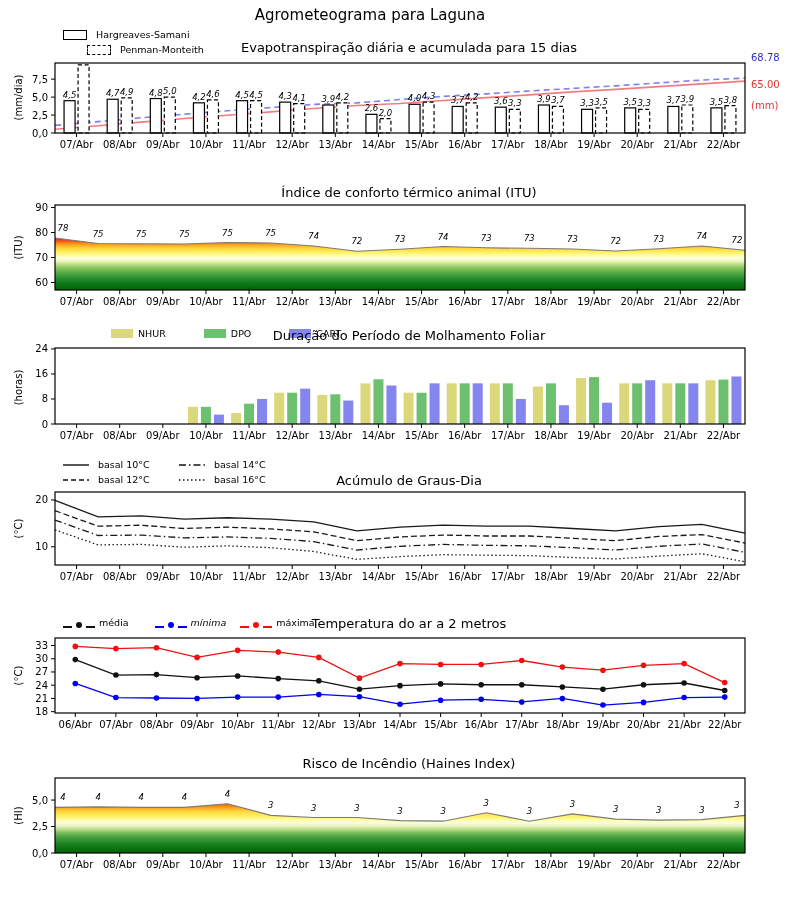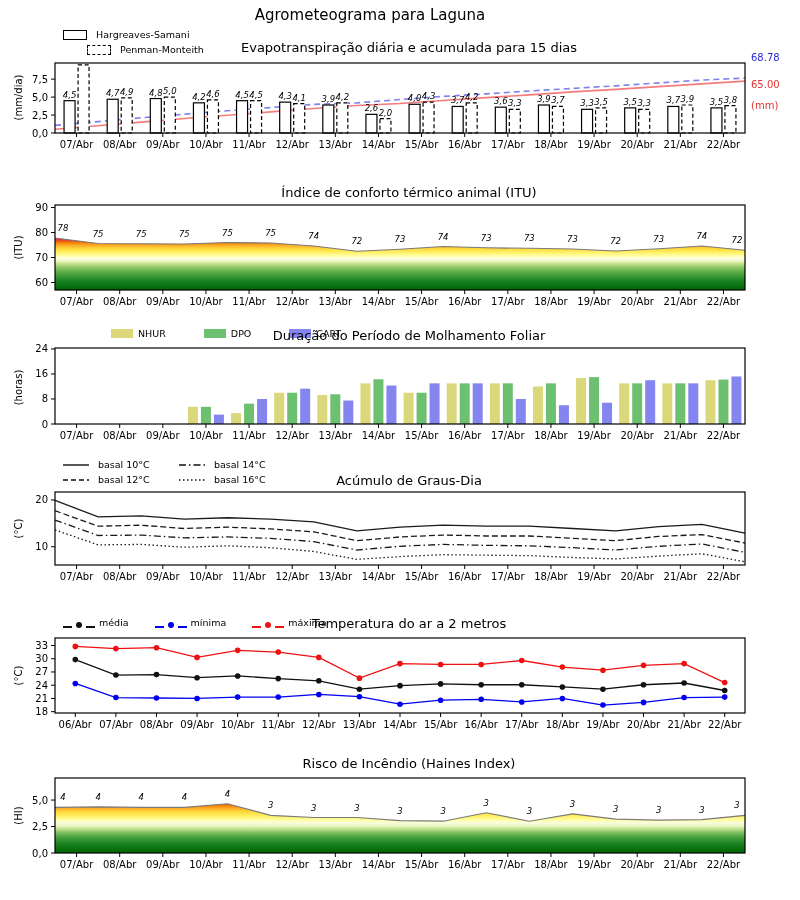--- a/index.html
+++ b/index.html
@@ -579,21 +579,21 @@
   <div class="abs ylab" style="top:523px;">(°C)</div>
 
   <div class="abs legend-row" style="left:63px;top:617px;gap:4px;align-items:flex-end;">
     <span class="sw-line c-black"></span>
       <span class="sw-dot c-black"></span>
       <span class="sw-line c-black"></span>
     <span style="margin-right:22px;">média</span>
     <span class="sw-line c-blue"></span>
       <span class="sw-dot c-blue"></span>
       <span class="sw-line c-blue"></span>
-    <span style="margin-right:22px;">mínima</span>
+    <span style="margin-right:10px;font-style:italic;">mínima</span>
     <span class="sw-line c-red"></span>
       <span class="sw-dot c-red"></span>
       <span class="sw-line c-red"></span>
     <span>máxima</span>
   </div>
   <div class="abs sub-title" style="top:616px;">Temperatura do ar a 2 metros</div>
   <div class="abs ylab" style="top:670px;">(°C)</div>
 
   <div class="abs sub-title" style="top:756px;">Risco de Incêndio (Haines Index)</div>
   <div class="abs ylab" style="top:810px;">(HI)</div>

